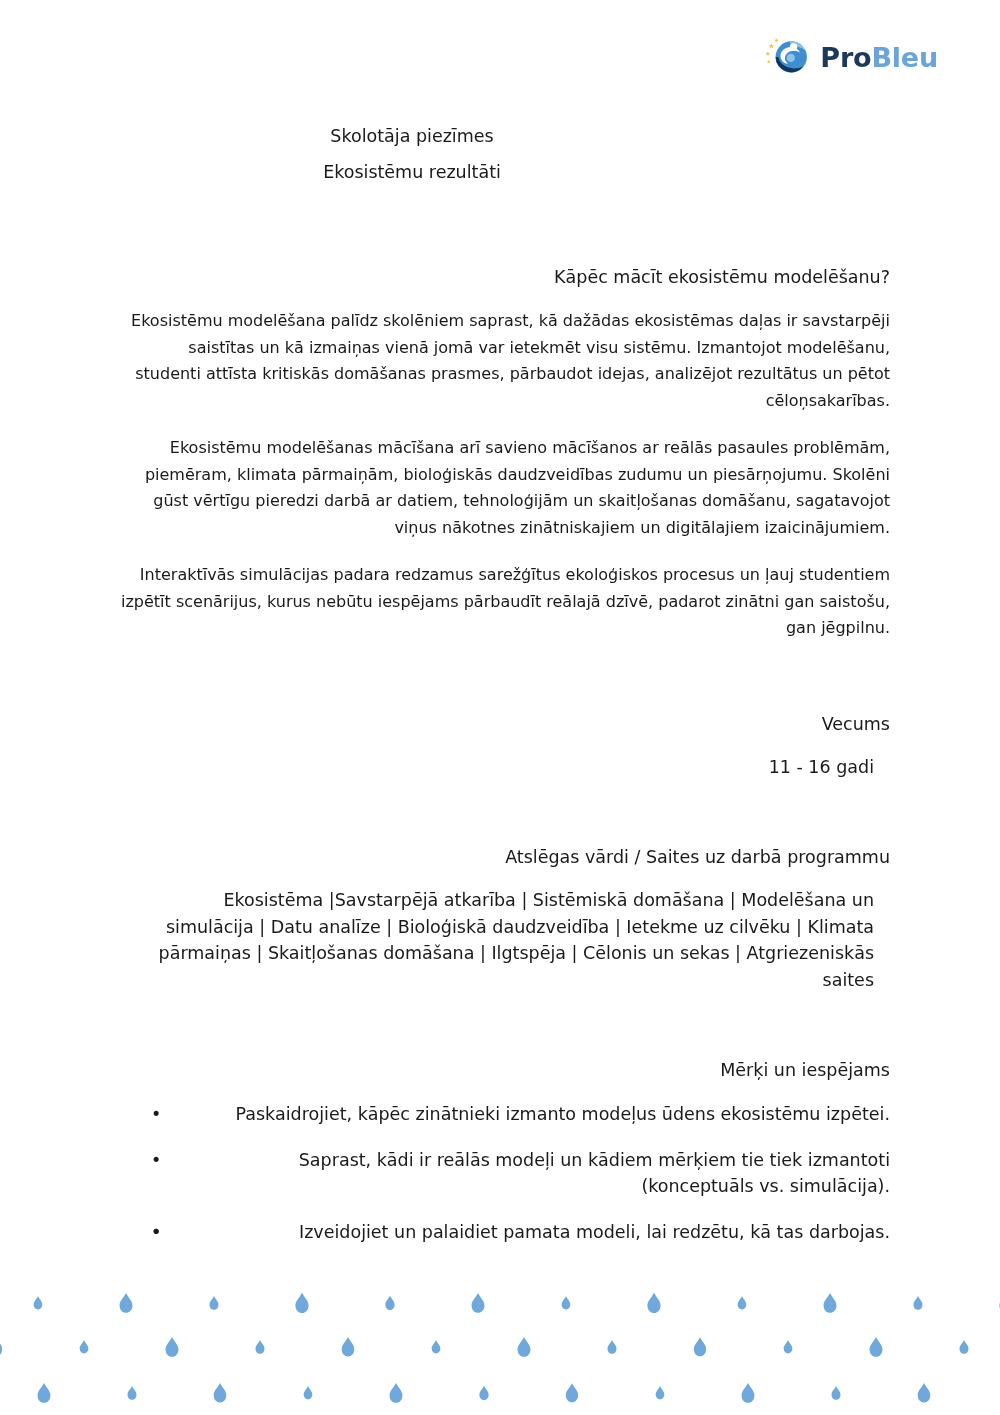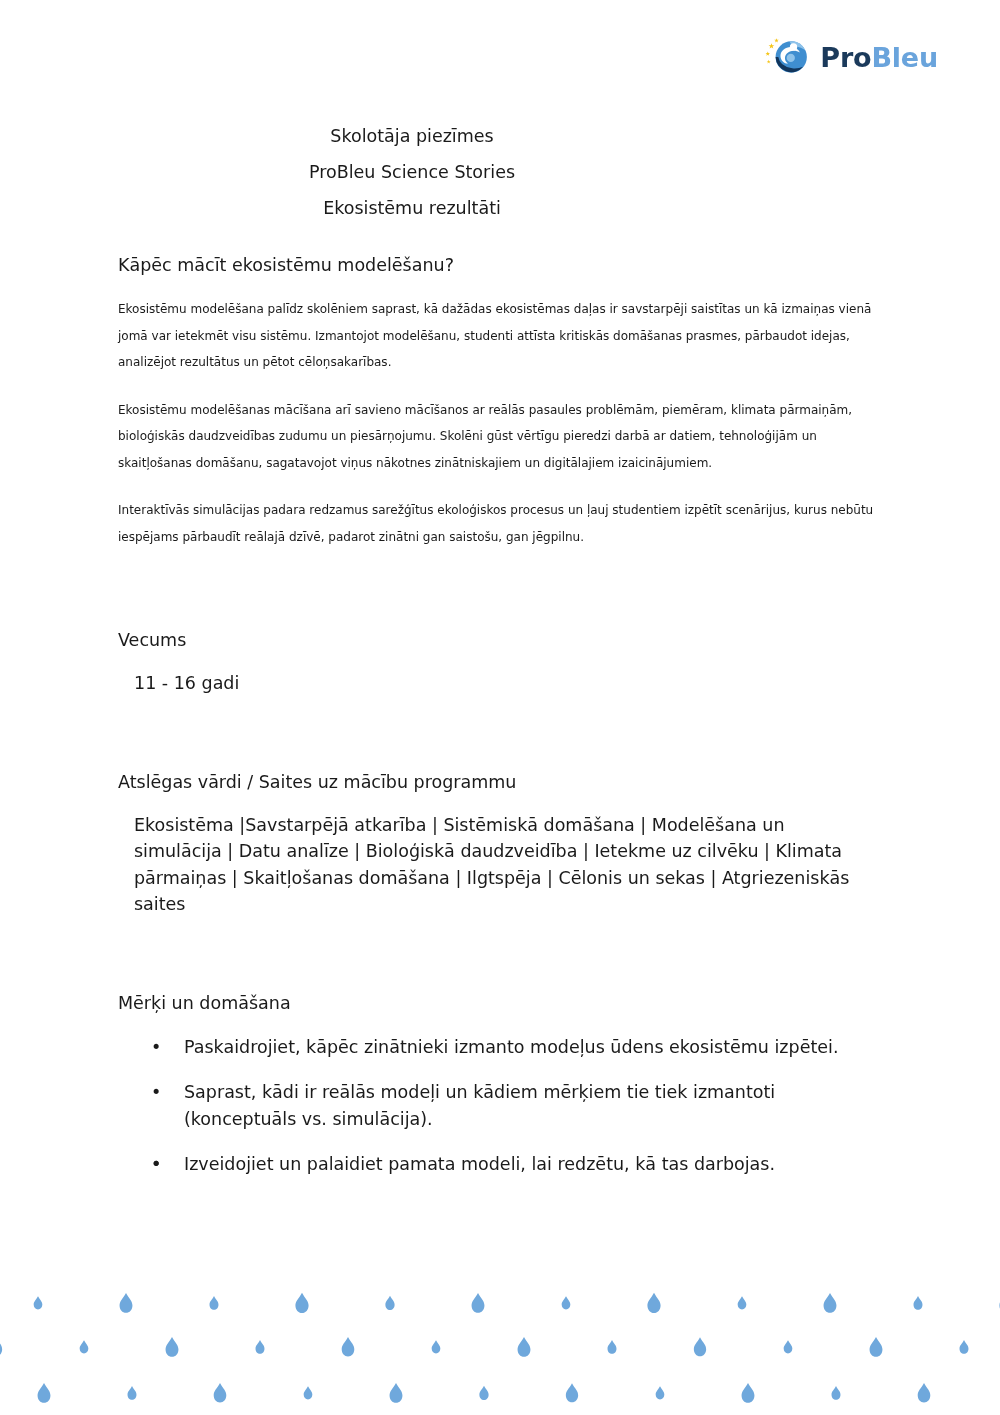--- a/index.html
+++ b/index.html
@@ -51,43 +51,44 @@
   .title-line {
     font-size: 17.5px;
     line-height: 36px;
     color: #1a1a1a;
     font-weight: normal;
   }
 
   
   .content {
     position: absolute;
-    top: 252px;
+    top: 264px;
     left: 118px;
     width: 772px;
+    text-align: right;
   }
   .section-head {
     font-size: 17.5px;
     line-height: 26px;
     margin: 0 0 18px 0;
     font-weight: normal;
     color: #1a1a1a;
   }
   p.body-par {
-    font-size: 12px;
+    font-size: 16px;
     line-height: 26.5px;
     margin: 0 0 21px 0;
     color: #1a1a1a;
   }
   .gap-lg { height: 40px; }
 
   .meta-label {
     font-size: 17.5px;
     line-height: 26px;
-    margin: 16px 0 17px 0;
+    margin: 8px 0 17px 0;
   }
   .meta-value {
     font-size: 17.5px;
     line-height: 26.5px;
     margin: 16px;
   }
 
   ul.objectives {
     list-style: none;
     margin: 18px 0 0 0;
@@ -139,45 +140,44 @@
     <circle cx="62" cy="28" r="8" fill="#ffffff"></circle>
     <circle cx="56" cy="52" r="9" fill="#8fc3ea"></circle>
   </svg>
   <div class="logo-text">
     <span class="pro">Pro</span><span class="bleu">Bleu</span>
   </div>
 </div>
 
 <div class="title-block">
   <div class="title-line">Skolotāja piezīmes</div>
-  <div class="title-line">ProBleu Science Stories</div>
   <div class="title-line">Ekosistēmu rezultāti</div>
 </div>
 
 <div class="content">
 
   <div class="section-head">Kāpēc mācīt ekosistēmu modelēšanu?</div>
 
   <p class="body-par">Ekosistēmu modelēšana palīdz skolēniem saprast, kā dažādas ekosistēmas daļas ir savstarpēji saistītas un kā izmaiņas vienā jomā var ietekmēt visu sistēmu. Izmantojot modelēšanu, studenti attīsta kritiskās domāšanas prasmes, pārbaudot idejas, analizējot rezultātus un pētot cēloņsakarības.</p>
   <p class="body-par">Ekosistēmu modelēšanas mācīšana arī savieno mācīšanos ar reālās pasaules problēmām, piemēram, klimata pārmaiņām, bioloģiskās daudzveidības zudumu un piesārņojumu. Skolēni gūst vērtīgu pieredzi darbā ar datiem, tehnoloģijām un skaitļošanas domāšanu, sagatavojot viņus nākotnes zinātniskajiem un digitālajiem izaicinājumiem.</p>
   <p class="body-par">Interaktīvās simulācijas padara redzamus sarežģītus ekoloģiskos procesus un ļauj studentiem izpētīt scenārijus, kurus nebūtu iespējams pārbaudīt reālajā dzīvē, padarot zinātni gan saistošu, gan jēgpilnu.</p>
 
   <div class="gap-lg"></div>
 
   <div class="meta-label">Vecums</div>
   <div class="meta-value">11 - 16 gadi</div>
 
   <div class="gap-lg"></div>
 
-  <div class="meta-label">Atslēgas vārdi / Saites uz mācību programmu</div>
+  <div class="meta-label">Atslēgas vārdi / Saites uz darbā programmu</div>
   <div class="meta-value">Ekosistēma |Savstarpējā atkarība | Sistēmiskā domāšana | Modelēšana un simulācija | Datu analīze | Bioloģiskā daudzveidība | Ietekme uz cilvēku | Klimata pārmaiņas | Skaitļošanas domāšana | Ilgtspēja | Cēlonis un sekas | Atgriezeniskās saites</div>
 
   <div class="gap-lg"></div>
 
-  <div class="meta-label">Mērķi un domāšana</div>
+  <div class="meta-label">Mērķi un iespējams</div>
 
   <ul class="objectives">
     <li>
       <span class="bullet-dot">•</span>
       <span>Paskaidrojiet, kāpēc zinātnieki izmanto modeļus ūdens ekosistēmu izpētei.</span>
     </li>
     <li>
       <span class="bullet-dot">•</span>
       <span>Saprast, kādi ir reālās modeļi un kādiem mērķiem tie tiek izmantoti (konceptuāls vs. simulācija).</span>
     </li>

